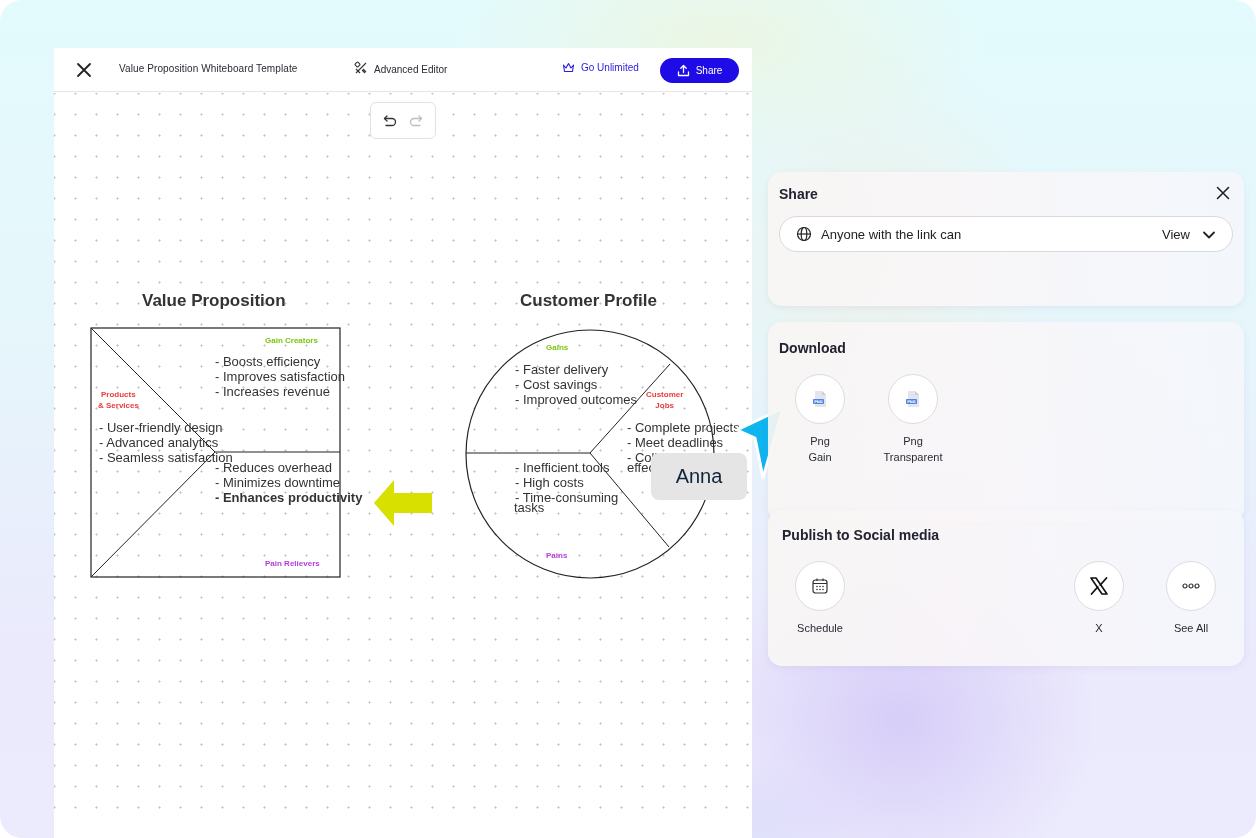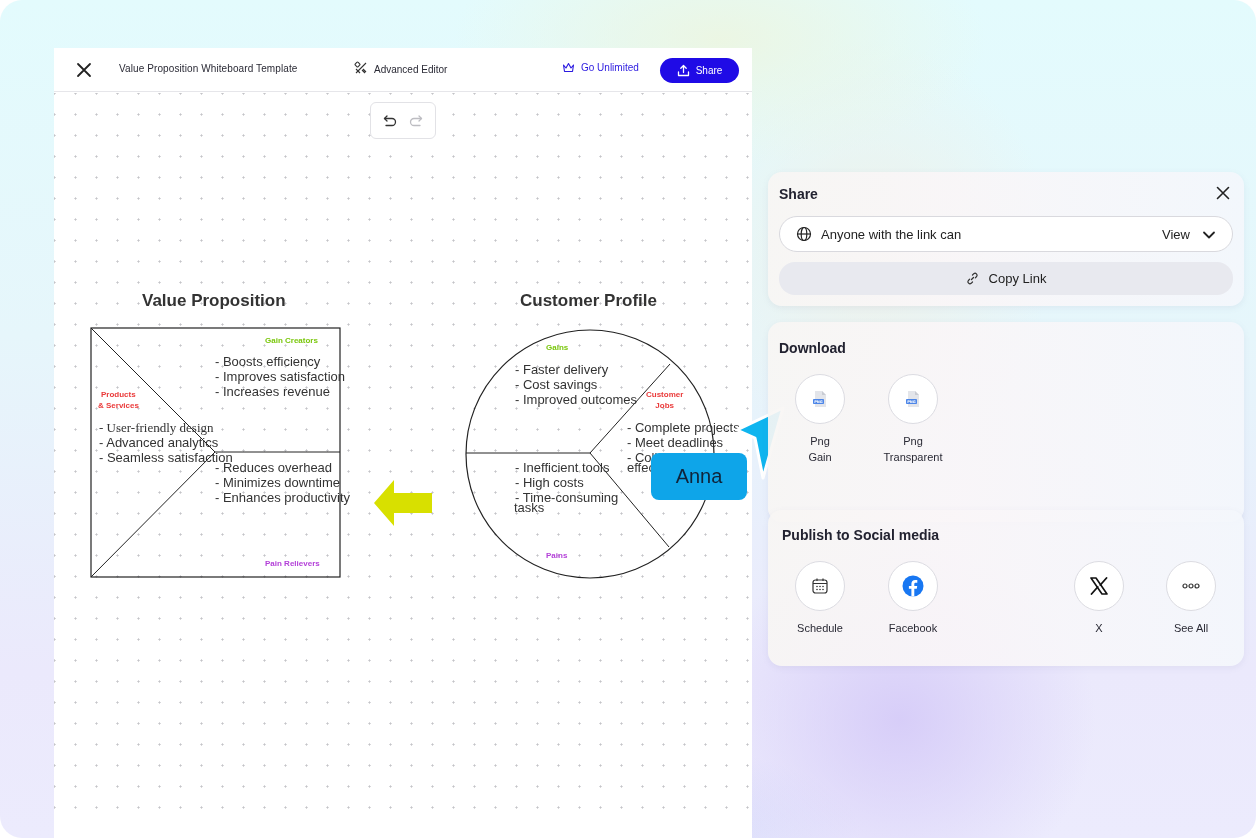--- a/index.html
+++ b/index.html
@@ -57,21 +57,21 @@
   .hdr.green { color: #7ac70c; }
   .hdr.red { color: #ea3a3a; }
   .hdr.purple { color: #b33fd8; }
 
   .yellow-arrow { position: absolute; left: 318px; top: 385px; cursor: move; }
 
   
   .anna-pointer { position: absolute; left: 733px; top: 404px; }
   .anna-tag {
     position: absolute; left: 651px; top: 453px; width: 96px; height: 47px;
-    background: #0ea5e9; border-radius: 8px; color: #10243a;
+    background: #e5e5e5; border-radius: 8px; color: #10243a;
     font-size: 20px; display: flex; align-items: center; justify-content: center;
   }
 
   
   .panel {
     position: absolute; left: 768px; width: 476px;
     border-radius: 14px;
     background: linear-gradient(90deg, rgba(248,246,244,0.92) 0%, rgba(250,246,248,0.9) 40%, rgba(244,247,252,0.92) 100%);
     box-shadow: 0 2px 6px rgba(120,120,160,0.10);
   }
@@ -166,27 +166,27 @@
 
     <div class="hdr green" style="left:211px; top:243px;">Gain Creators</div>
     <div class="lbl" style="left:161px; top:261px;">- Boosts efficiency</div>
     <div class="lbl" style="left:161px; top:276px;">- Improves satisfaction</div>
     <div class="lbl" style="left:161px; top:291px;">- Increases revenue</div>
 
     <div class="hdr red" style="left:44px; top:297px; text-align:left;">
       <div style="padding-left:3px;">Products</div>
       <div>&amp; Services</div>
     </div>
-    <div class="lbl" style="left:45px; top:327px;font-family:Liberation Serif, serif;">- User-friendly design</div>
+    <div class="lbl" style="left:45px; top:327px;">- User-friendly design</div>
     <div class="lbl" style="left:45px; top:342px;">- Advanced analytics</div>
     <div class="lbl" style="left:45px; top:357px;">- Seamless satisfaction</div>
 
     <div class="lbl" style="left:161px; top:367px;">- Reduces overhead</div>
     <div class="lbl" style="left:161px; top:382px;">- Minimizes downtime</div>
-    <div class="lbl" style="left:161px; top:397px;">- Enhances productivity</div>
+    <div class="lbl" style="left:161px; top:397px;font-weight:bold;">- Enhances productivity</div>
     <div class="hdr purple" style="left:211px; top:466px;">Pain Relievers</div>
 
     <svg class="yellow-arrow" width="62" height="50" viewBox="0 0 62 50">
       <polygon points="2,25 22,2 22,15 60,15 60,35 22,35 22,48" fill="#d8e000"></polygon>
     </svg>
 
     <div class="section-title" style="left:466px; top:198px;">Customer Profile</div>
 
     <svg style="position:absolute; left:409px; top:234px;" width="254" height="254" viewBox="0 0 254 254">
       <circle cx="127" cy="127" r="124" fill="none" stroke="#222" stroke-width="1.2"></circle>
@@ -233,28 +233,20 @@
     <svg class="globe" width="16" height="16" viewBox="0 0 16 16" fill="none" stroke="#222" stroke-width="1.2">
       <circle cx="8" cy="8" r="6.5"></circle>
         <ellipse cx="8" cy="8" rx="2.8" ry="6.5"></ellipse>
         <path d="M1.5 8 H14.5"></path>
     </svg>
     <span class="txt">Anyone with the link can</span>
     <span class="val">View</span>
     <svg class="chev" width="14" height="14" viewBox="0 0 14 14" fill="none" stroke="#222" stroke-width="1.8" stroke-linecap="round" stroke-linejoin="round">
       <path d="M2 4.5 L7 9.5 L12 4.5"></path>
     </svg>
-  </div>
-  <div class="copy-link">
-    <svg width="13" height="13" viewBox="0 0 13 13" fill="none" stroke="#333" stroke-width="1.2" stroke-linecap="round">
-      <path d="M5.5 7.5 L7.5 5.5"></path>
-      <path d="M6.5 3 L7.8 1.7 a2 2 0 0 1 2.8 2.8 L9.3 5.8"></path>
-      <path d="M3.7 7.2 L2.4 8.5 a2 2 0 0 0 2.8 2.8 L6.5 10"></path>
-    </svg>
-    <span>Copy Link</span>
   </div>
 </div>
 
 <div class="panel" style="top:322px; height:200px;">
   <div class="panel-title" style="left:11px; top:18px;">Download</div>
 
   <div class="icon-item" style="left:7px; top:52px;">
     <div class="circle">
       <svg width="18" height="18" viewBox="0 0 18 18">
         <path d="M4 1 H11 L15 5 V17 H4 Z" fill="#e3e5ea"></path>
@@ -299,29 +291,20 @@
             <circle cx="12" cy="9.5" r="0.8"></circle>
           <circle cx="6" cy="12.5" r="0.8"></circle>
             <circle cx="9" cy="12.5" r="0.8"></circle>
             <circle cx="12" cy="12.5" r="0.8"></circle>
         </g>
       </svg>
     </div>
     <div class="icon-label">Schedule</div>
   </div>
 
-  <div class="icon-item" style="left:100px; top:51px;">
-    <div class="circle">
-      <svg width="22" height="22" viewBox="0 0 22 22">
-        <circle cx="11" cy="11" r="10.5" fill="#1877f2"></circle>
-        <path d="M12.3 21.4 V13.8 H14.8 L15.2 10.9 H12.3 V9.1 c0-0.85 0.3-1.45 1.5-1.45 H15.3 V5.1 c-0.3 0-1.2-0.1-2.2-0.1 c-2.2 0-3.7 1.3-3.7 3.8 V10.9 H6.9 V13.8 H9.4 V21.4 Z" fill="#fff"></path>
-      </svg>
-    </div>
-    <div class="icon-label">Facebook</div>
-  </div>
 
 
   <div class="icon-item" style="left:286px; top:51px;">
     <div class="circle">
       <svg width="18" height="18" viewBox="0 0 18 18">
         <path d="M1 1 H6 L17 17 H12 Z" fill="none" stroke="#111" stroke-width="1.6" stroke-linejoin="round"></path>
         <path d="M16.5 1 L10.3 8 M7.7 10 L1.5 17" stroke="#111" stroke-width="1.8" stroke-linecap="round"></path>
       </svg>
     </div>
     <div class="icon-label">X</div>

